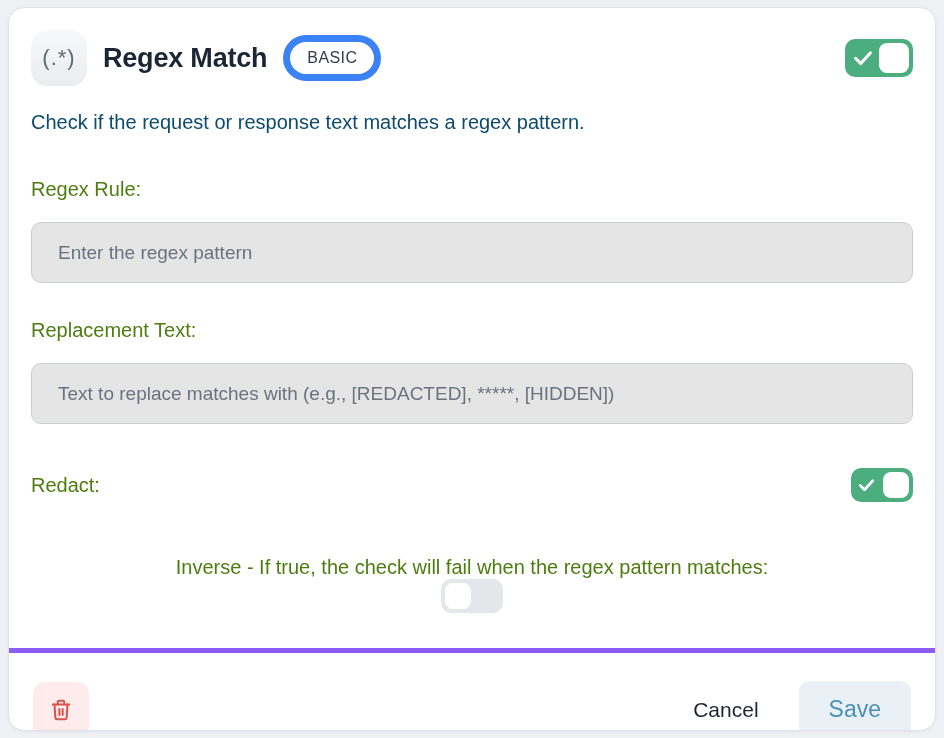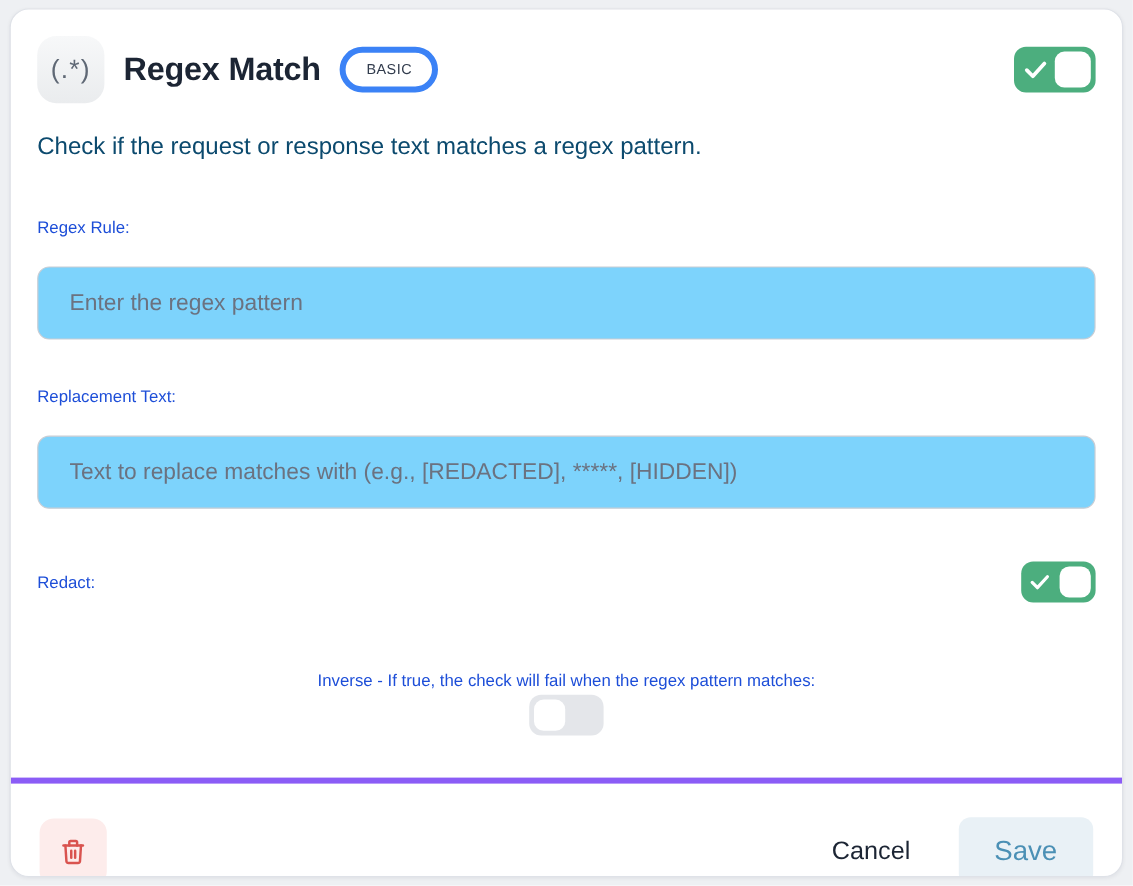--- a/index.html
+++ b/index.html
@@ -29,23 +29,23 @@
     background: linear-gradient(180deg, #f7f8f9 0%, #eaecee 100%);
     display: flex; align-items: center; justify-content: center;
     color: #5f6875; font-size: 22px; letter-spacing: 1px; font-weight: 500;
   }
   .page-title {
     margin: 0 0 0 16px;
     font-size: 27px; font-weight: 700; color: #1c2534; letter-spacing: -0.2px;
   }
   .badge {
     margin-left: 16px;
-    border: 5px solid #3b82f6; border-radius: 999px;
+    border: 7px solid #3b82f6; border-radius: 999px;
     padding: 7px 17px;
-    font-size: 12px; color: #323c4d; letter-spacing: 0.4px;
+    font-size: 16px; color: #323c4d; letter-spacing: 0.4px;
     background: #fff;
   }
   .header-spacer { flex: 1; }
 
   
   .toggle { position: relative; border-radius: 10px; cursor: pointer; flex: none; }
   .toggle.lg { width: 68px; height: 38px; }
   .toggle.sm { width: 62px; height: 34px; }
   .toggle[data-state="on"]  { background: #4cae7e; }
   .toggle[data-state="off"] { background: #e4e6ea; }
@@ -59,30 +59,30 @@
   .toggle .check {
     position: absolute; top: 50%; transform: translateY(-50%);
     stroke: #fff; fill: none; stroke-width: 3.4;
     stroke-linecap: round; stroke-linejoin: round;
   }
   .toggle.lg .check { left: 7px; width: 22px; height: 22px; }
   .toggle.sm .check { left: 6px; width: 19px; height: 19px; }
 
   
   .description { margin: 24px 0 0; font-size: 20px; line-height: 24px; color: #0c4a6e; }
-  .field-label { font-size: 14px; line-height: 23px; color: #1d4ed8; }
+  .field-label { font-size: 20px; line-height: 23px; color: #4d7c0f; }
   .label-1 { margin-top: 44px; }
   .label-2 { margin-top: 36px; }
   .text-input {
     display: block; width: 100%; height: 61px;
     margin-top: 21px;
     border: 1.5px solid #c9cdd4; border-radius: 10px;
     padding: 0 26px;
     font-family: "Liberation Sans", sans-serif;
-    font-size: 19px; color: #1e293b; background: #7dd3fc;
+    font-size: 19px; color: #1e293b; background: #e5e5e5;
     outline: none;
   }
   .text-input::placeholder { color: #6b7280; opacity: 1; }
 
   .toggle-row { display: flex; align-items: center; justify-content: space-between; }
   .row-redact  { margin-top: 44px; }
   .row-inverse { margin-top: 54px; flex-direction: column; }
 
   
   .footer {

